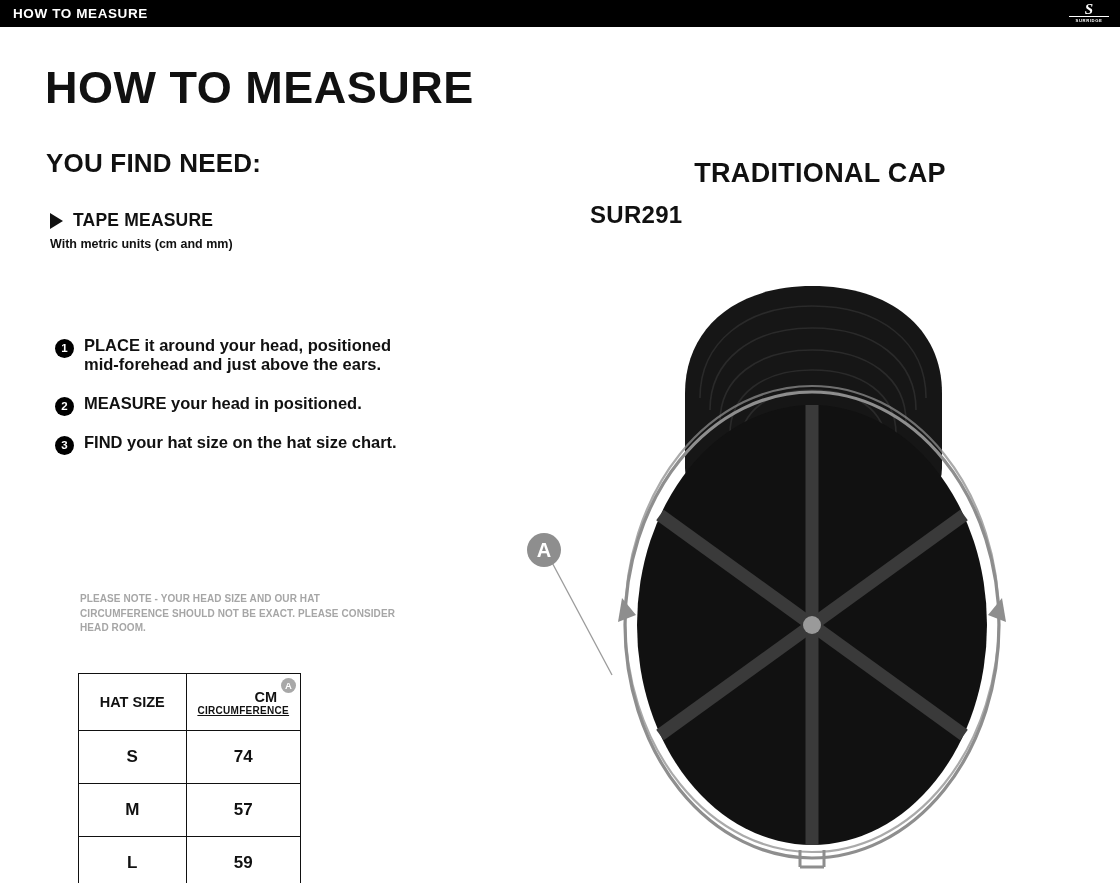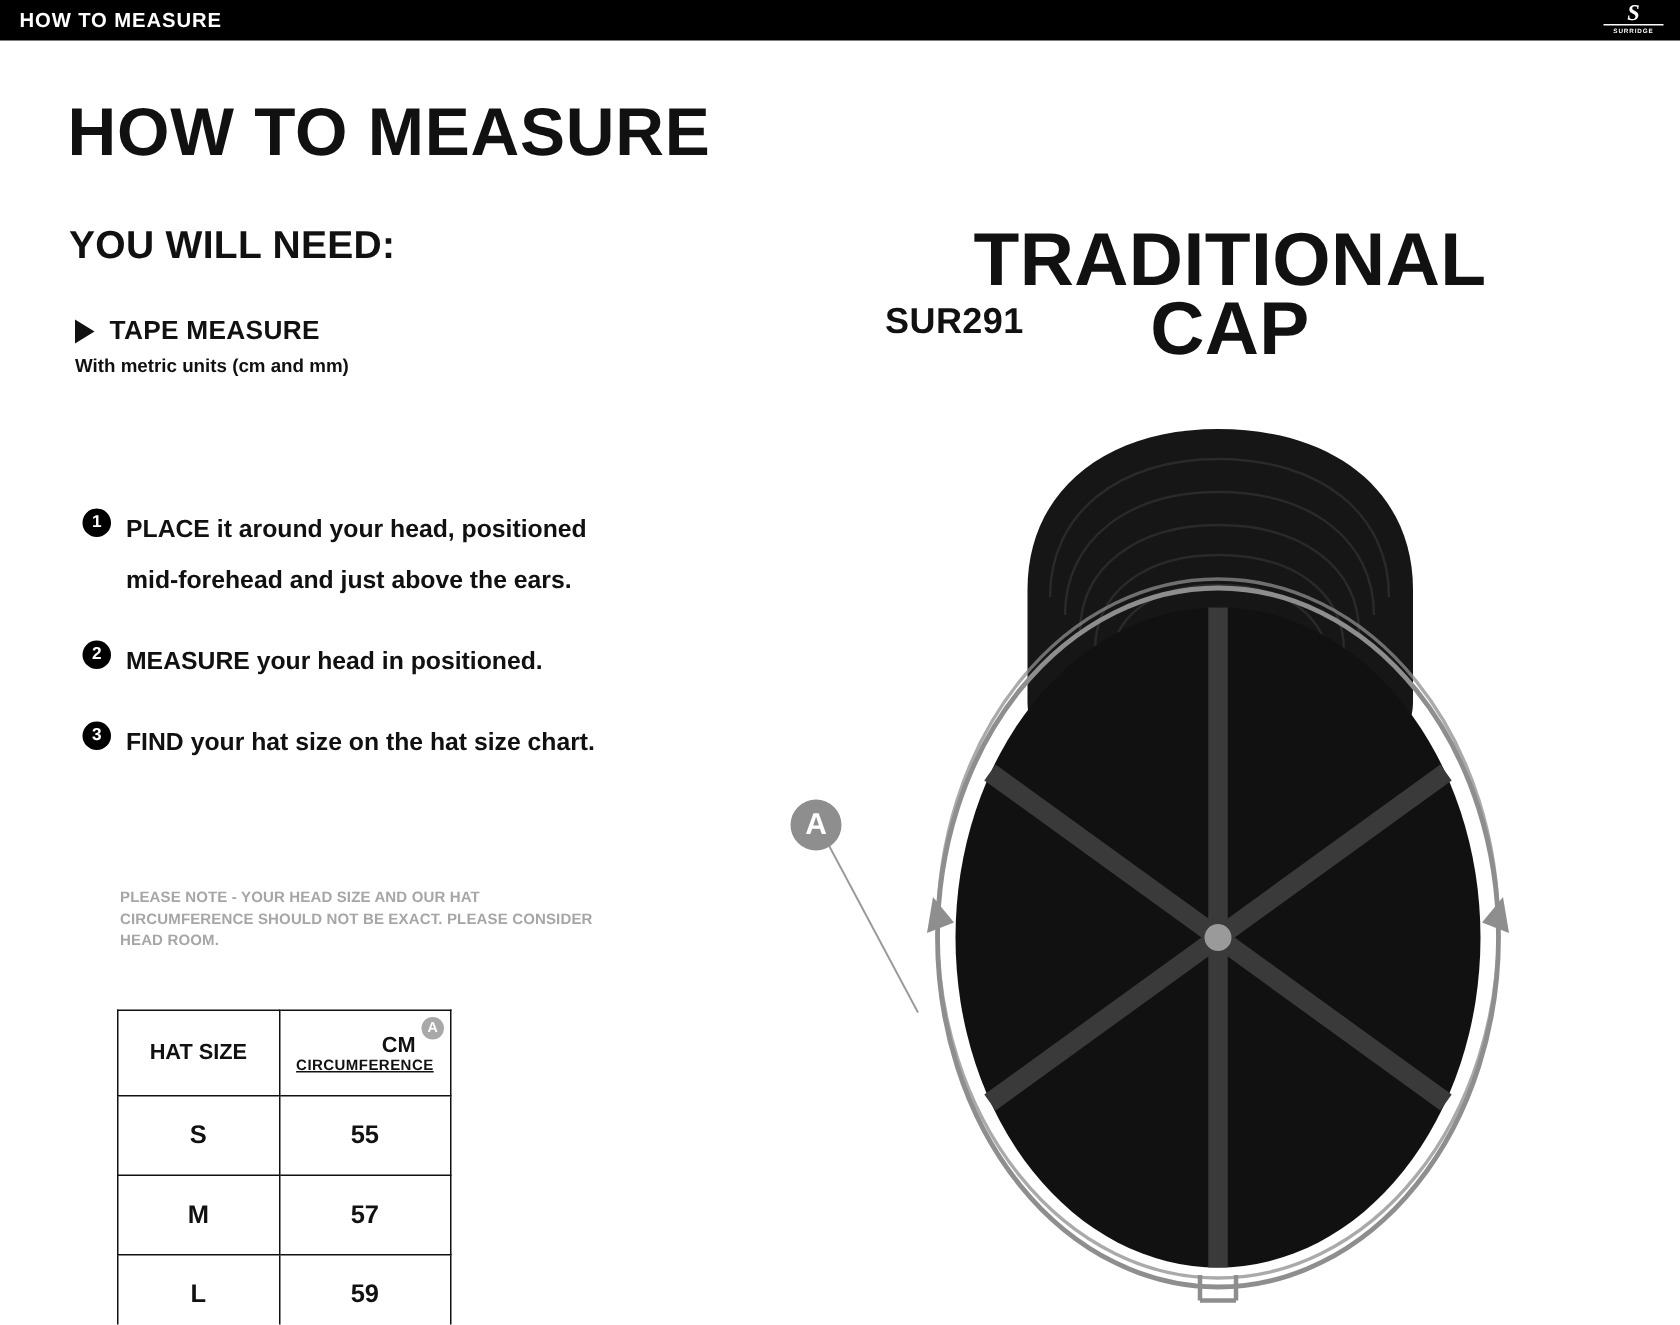--- a/index.html
+++ b/index.html
@@ -136,21 +136,21 @@
     background: #000000;
     color: #ffffff;
     font-size: 11.5px;
     font-weight: bold;
     text-align: center;
     line-height: 19px;
   }
   .step-text {
     font-size: 16.5px;
     font-weight: bold;
-    line-height: 34px;
+    line-height: 19px;
     color: #111111;
   }
   .step-text b { font-weight: bold; }
 
   .note {
     position: absolute;
     left: 80px;
     top: 592px;
     width: 320px;
     font-size: 10px;
@@ -215,21 +215,21 @@
   .col-size { width: 110px; }
   .col-cm { width: 113px; }
 
   
   .product-title {
     position: absolute;
     left: 590px;
     top: 150px;
     width: 460px;
     text-align: center;
-    font-size: 50px;
+    font-size: 27px;
     font-weight: bold;
     letter-spacing: 0.3px;
     line-height: 46px;
   }
   .product-code {
     position: absolute;
     left: 590px;
     top: 201px;
     width: 460px;
     text-align: left;
@@ -267,21 +267,21 @@
 <div class="topbar">
   <div class="topbar-title">HOW TO MEASURE</div>
   <div class="brand-logo">
     <span class="brand-mark">S</span>
     <span class="brand-rule"></span>
     <span class="brand-name">SURRIDGE</span>
   </div>
 </div>
 
 <div class="page-title">HOW TO MEASURE</div>
-<div class="need-title">YOU WILL NEED:</div>
+<div class="need-title">YOU FIND NEED:</div>
 
 <div class="tool-row">
   <span class="tool-caret"></span>
   <span class="tool-label">TAPE MEASURE</span>
 </div>
 <div class="tool-sub">With metric units (cm and mm)</div>
 
 <div class="steps">
   <div class="step">
     <span class="step-num">1</span>
@@ -306,21 +306,21 @@
       <th class="col-cm">
         <span class="badge-a">A</span>
         <span class="th-cm">CM</span>
         <span class="th-circ">CIRCUMFERENCE</span>
       </th>
     </tr>
   </thead>
   <tbody>
     <tr>
       <td>S</td>
-      <td>55</td>
+      <td>74</td>
     </tr>
     <tr>
       <td>M</td>
       <td>57</td>
     </tr>
     <tr>
       <td>L</td>
       <td>59</td>
     </tr>
   </tbody>

